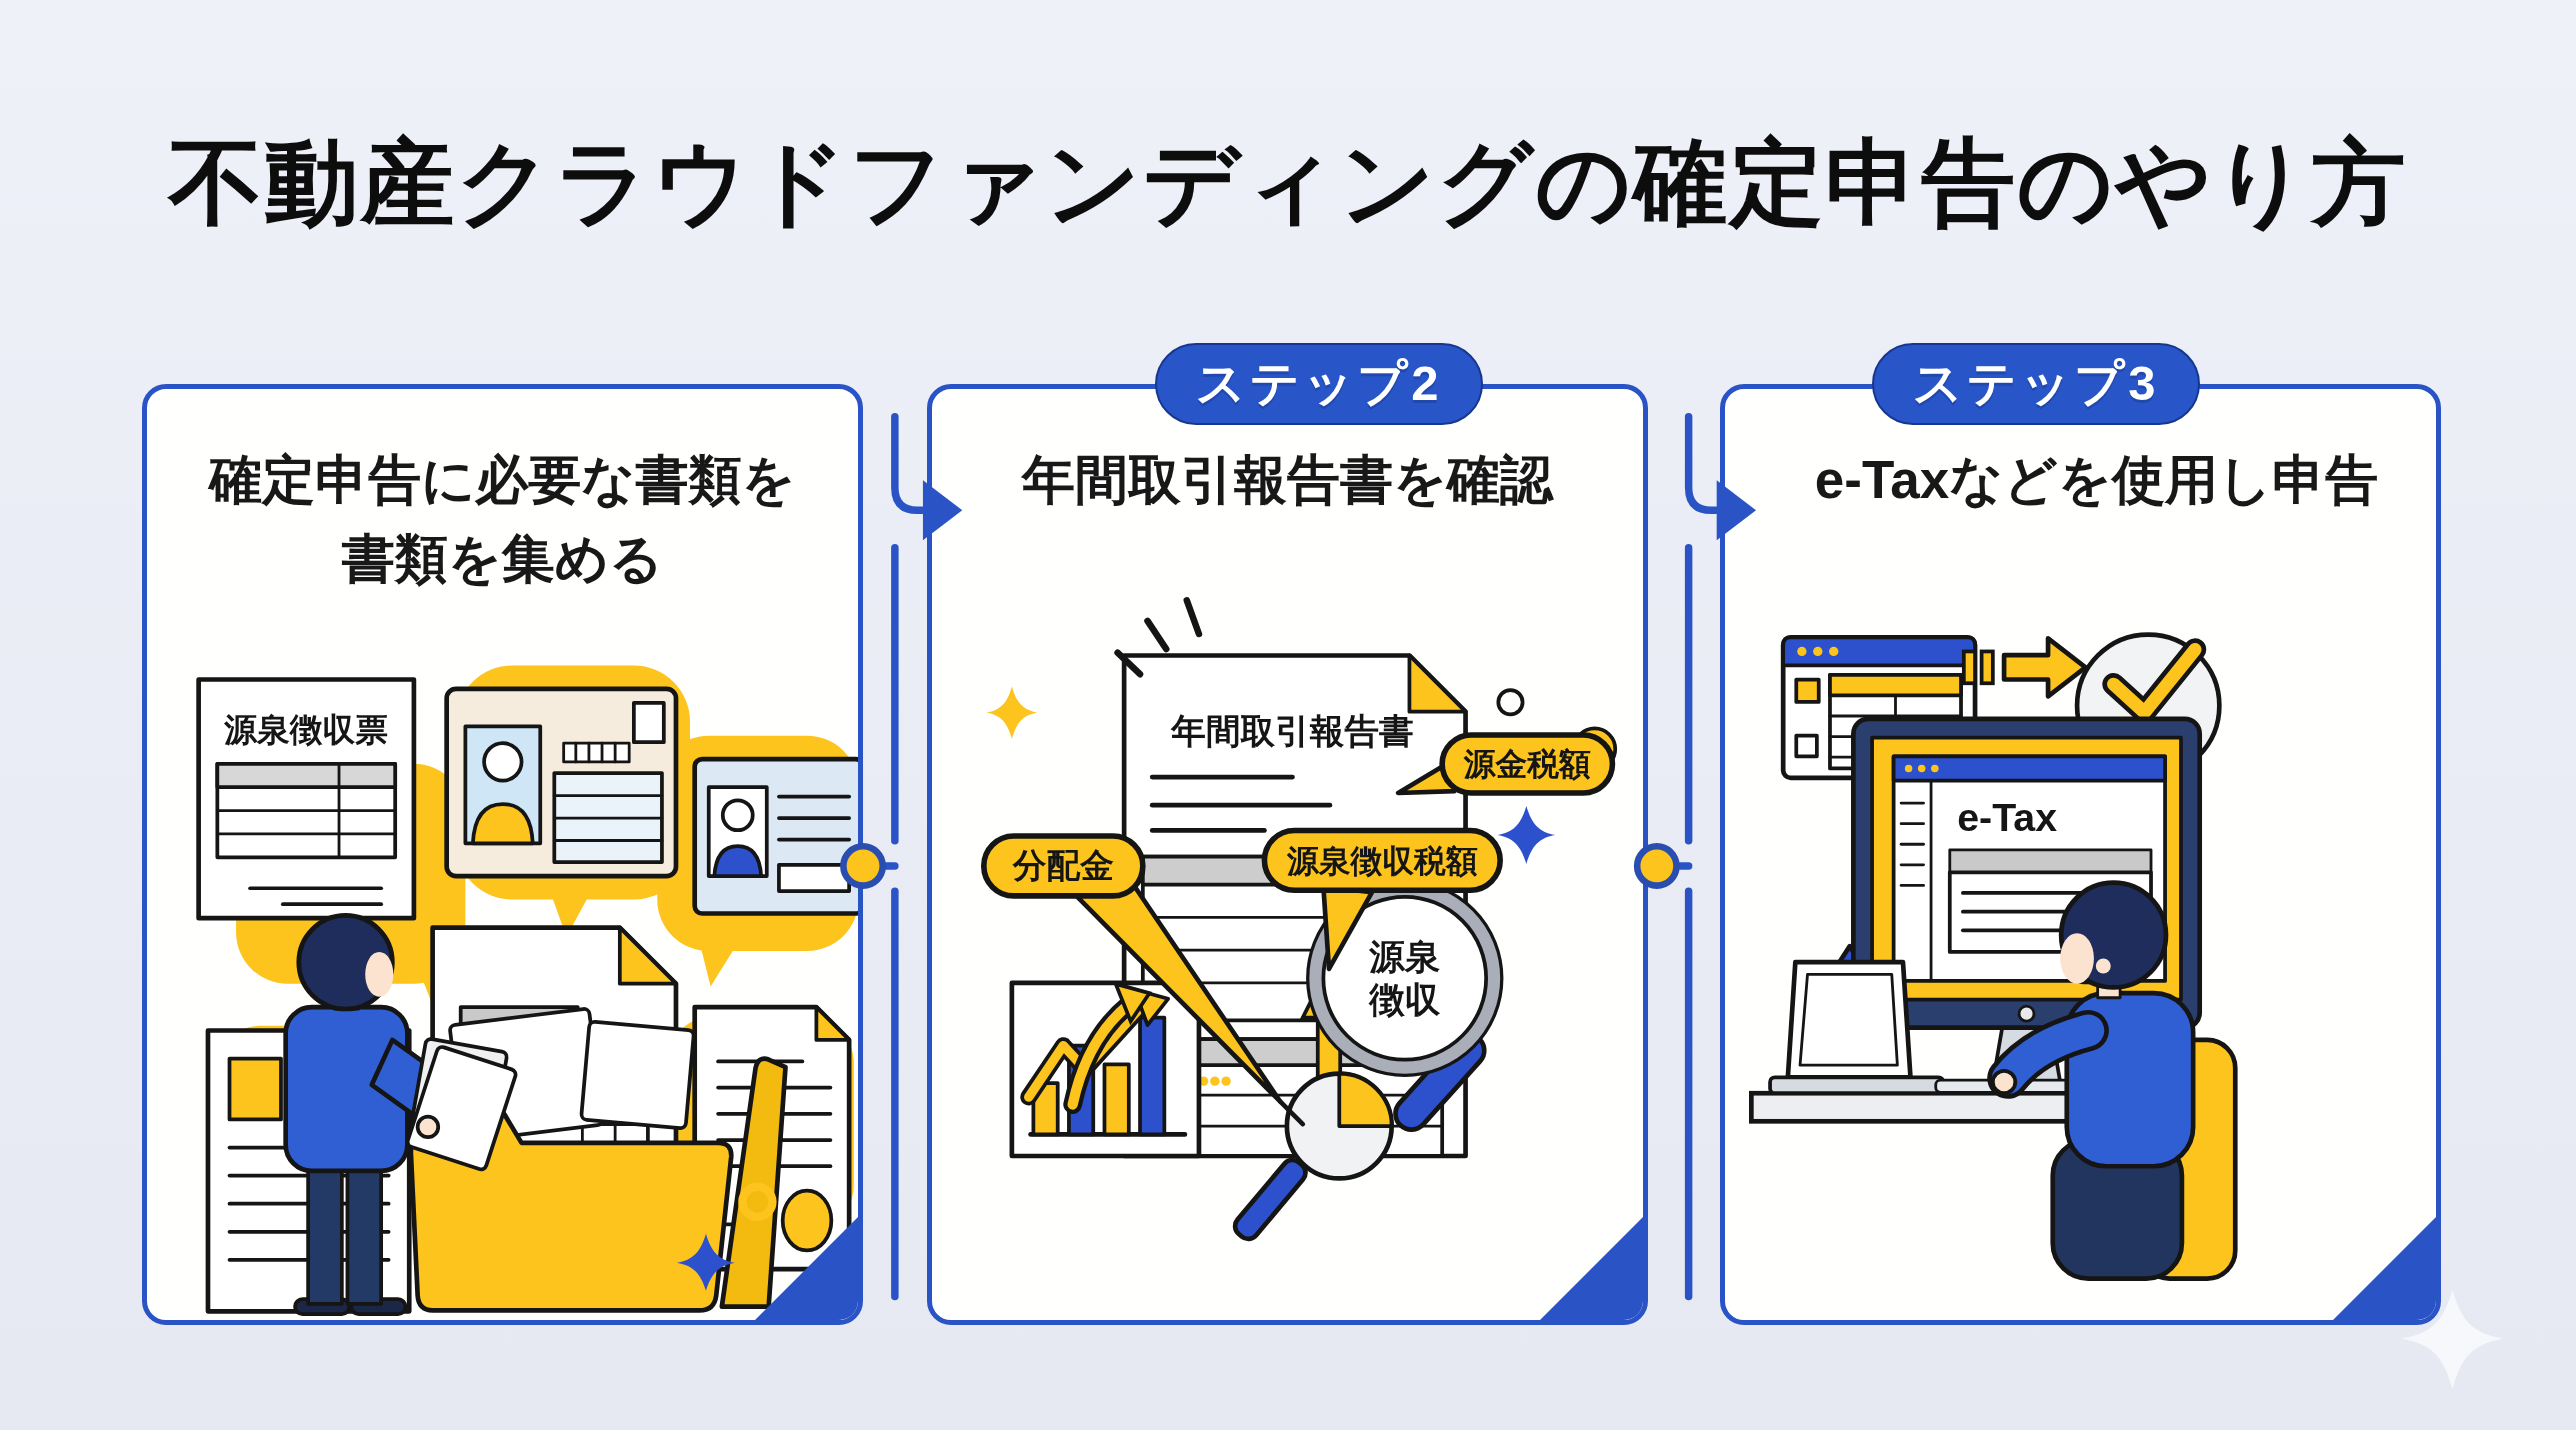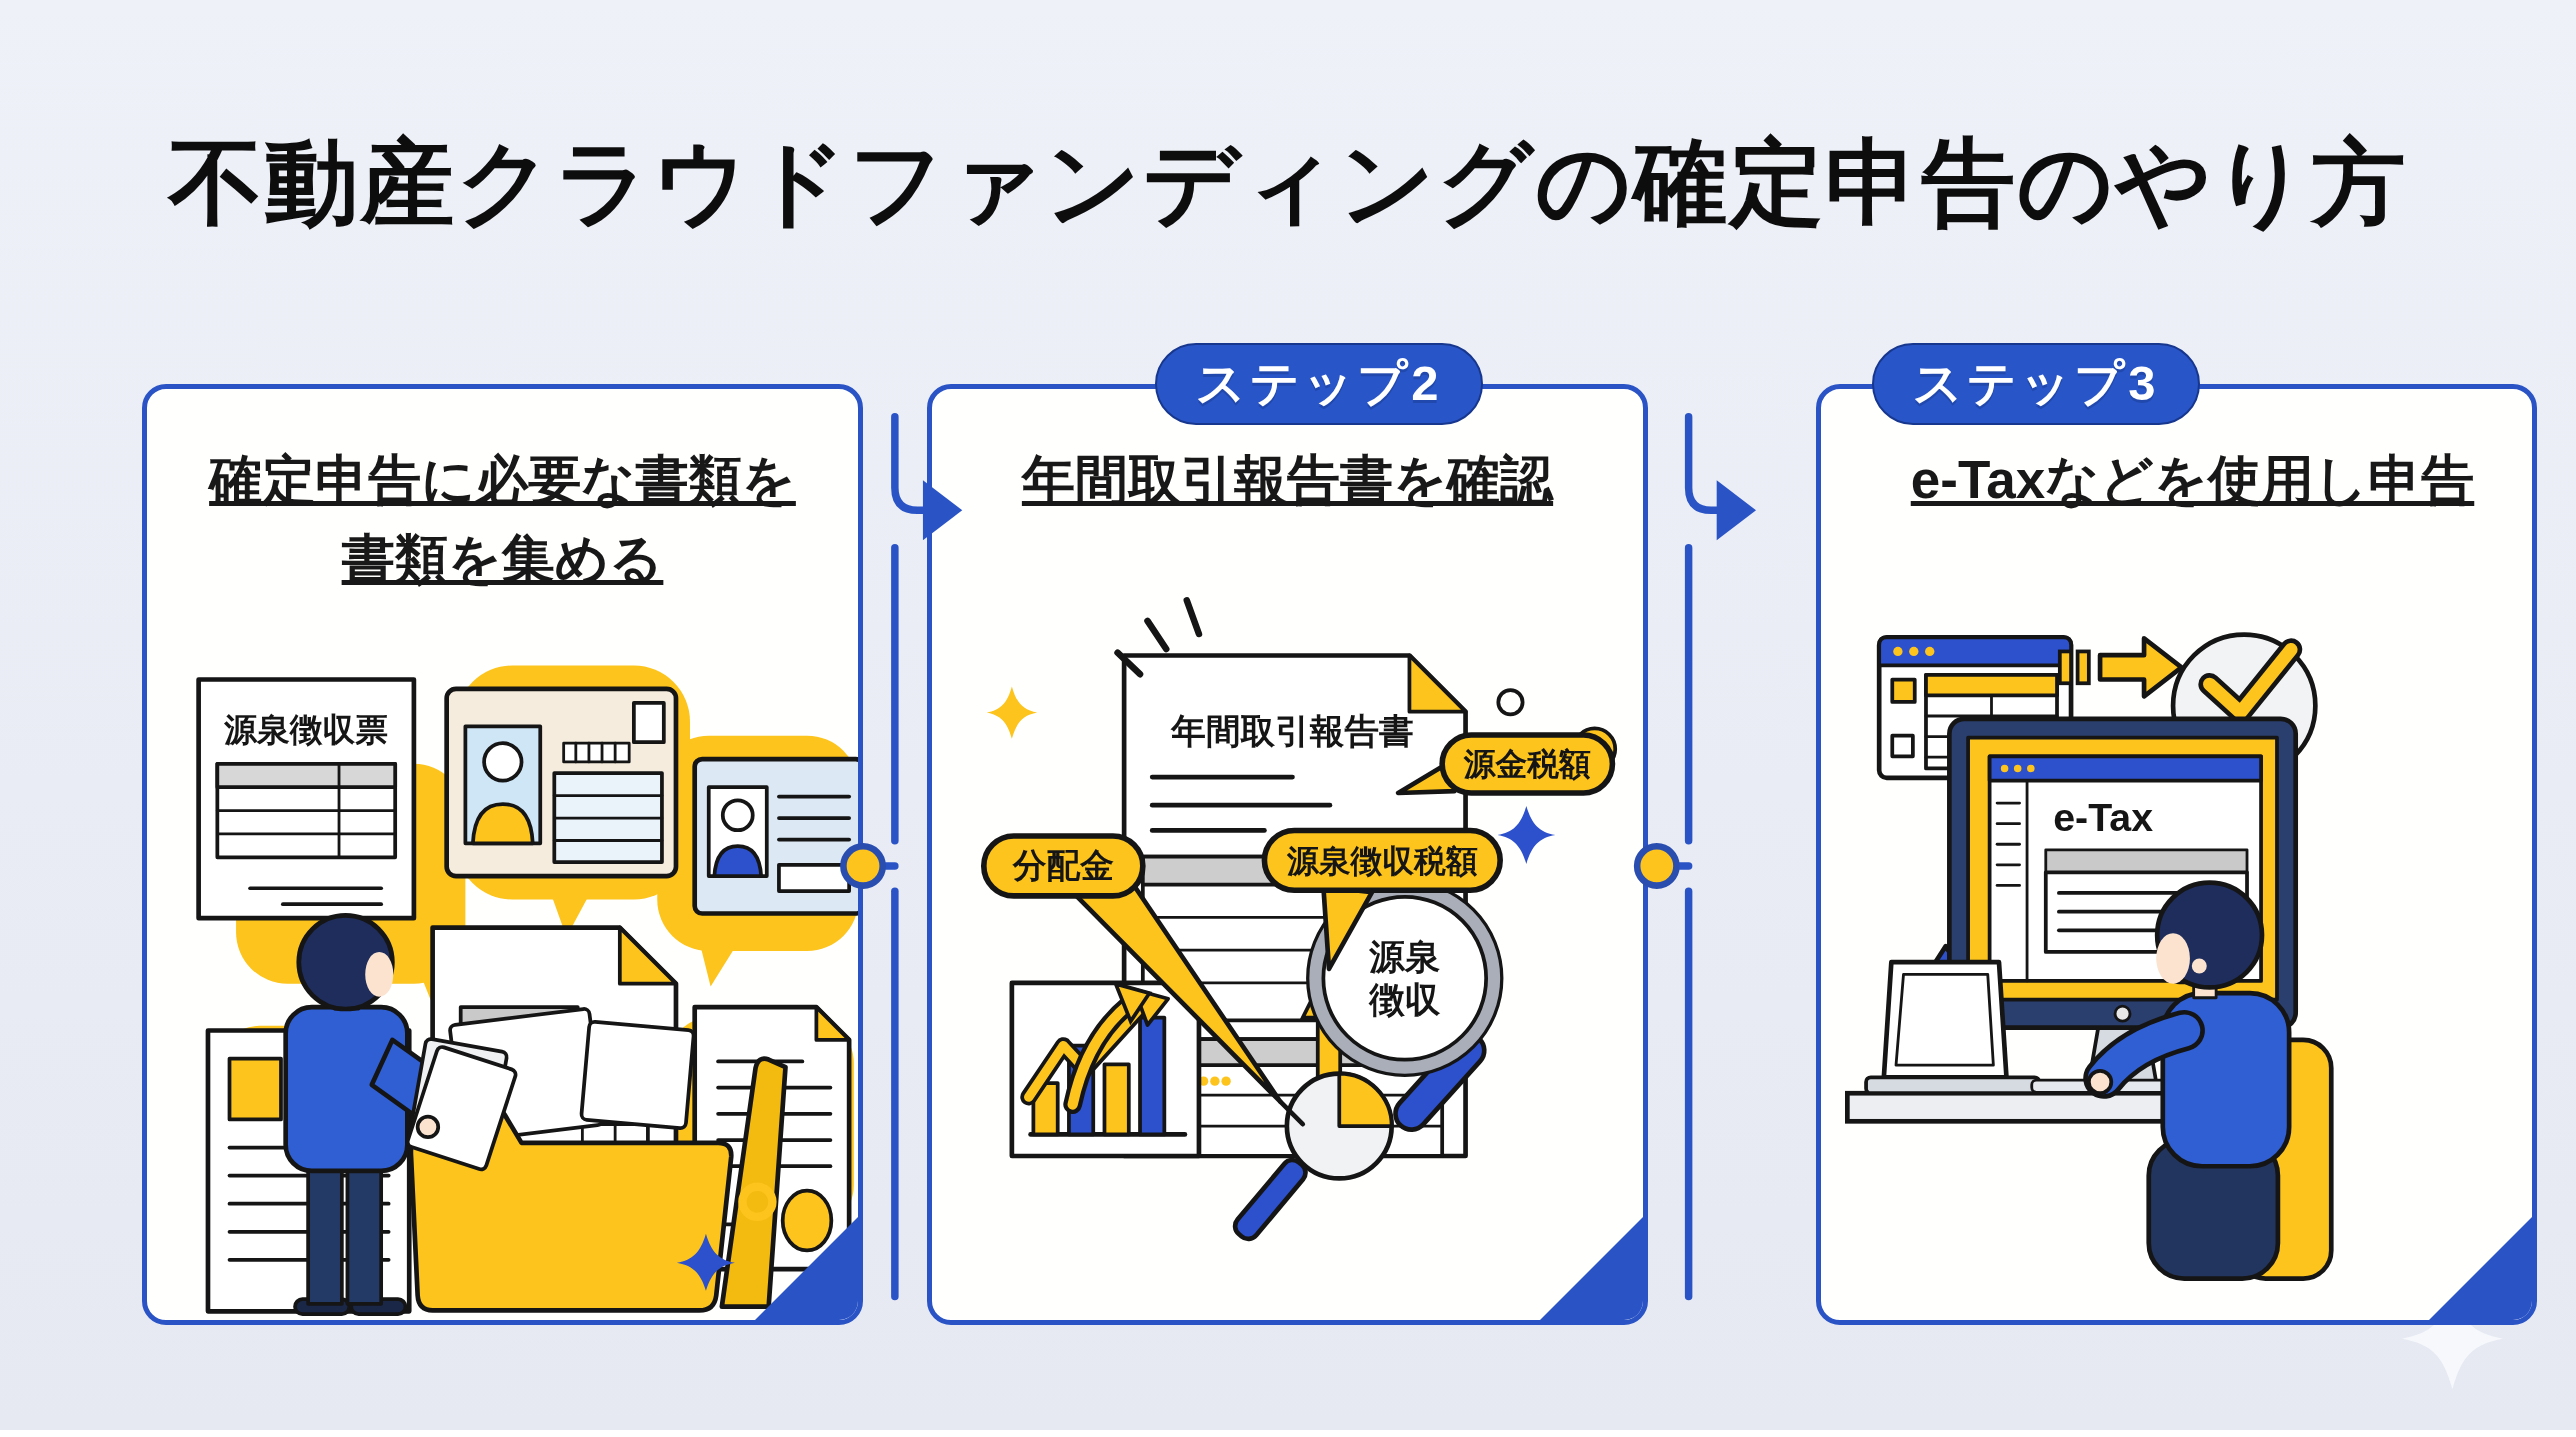--- a/index.html
+++ b/index.html
@@ -5,29 +5,29 @@
 <style>
   html,body{margin:0;padding:0;}
   body{font-family:"Liberation Sans","DejaVu Sans",sans-serif;}
   .canvas{position:relative;width:2576px;height:1430px;overflow:hidden;
           background:linear-gradient(180deg,#eef1f8 0%,#e9ecf4 55%,#e6e9f2 100%);}
   .bg-decor{position:absolute;inset:0;z-index:1;pointer-events:none;}
   .page-title{position:absolute;top:120px;left:0;width:100%;margin:0;text-align:center;
               font-size:94px;font-weight:900;letter-spacing:1.9px;color:#0d0d0d;z-index:2;}
   .card{position:absolute;top:384px;width:721px;height:941px;box-sizing:border-box;
         background:#fffffe;border:5.6px solid #2a54c6;border-radius:24px;overflow:hidden;z-index:3;}
-  .card1{left:142px;} .card2{left:927px;} .card3{left:1816px;padding-left:32px;}
+  .card1{left:142px;} .card2{left:927px;} .card3{left:1720px;padding-left:32px;}
   .badge{position:absolute;top:343px;width:328px;height:82px;box-sizing:border-box;
          background:#2856c8;border:2.8px solid #17378f;border-radius:43px;z-index:6;
          display:flex;align-items:center;justify-content:center;
          color:#ffffff;font-weight:bold;font-size:49px;letter-spacing:3.7px;
          text-shadow:0 2.8px 0 rgba(10,30,90,.25);}
   .badge1{left:339px;} .badge2{left:1155px;} .badge3{left:1872px;}
   .card-heading{margin:51px 9.4px 0 9.4px;text-align:center;font-weight:800;
-                font-size:53px;line-height:79px;color:#181818;text-decoration:underline;}
+                font-size:53px;line-height:79px;color:#181818;}
   .illus{position:absolute;left:0;top:225px;}
   .illus2{top:187px;}
   .corner{position:absolute;right:0;bottom:0;}
   .connectors{position:absolute;inset:0;z-index:5;pointer-events:none;}
   svg text{font-family:"Liberation Sans","DejaVu Sans",sans-serif;}
 </style>
 </head>
 <body>
 
 <div class="canvas">

